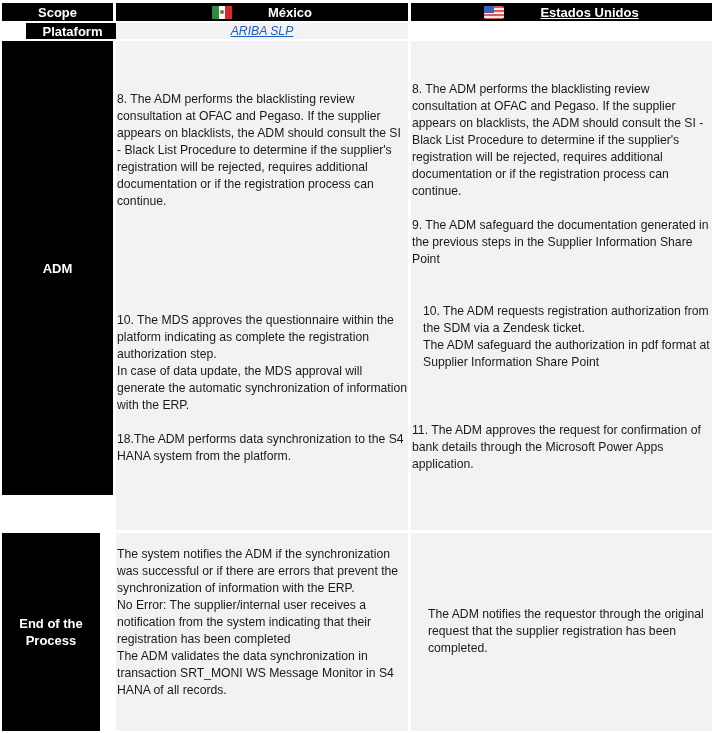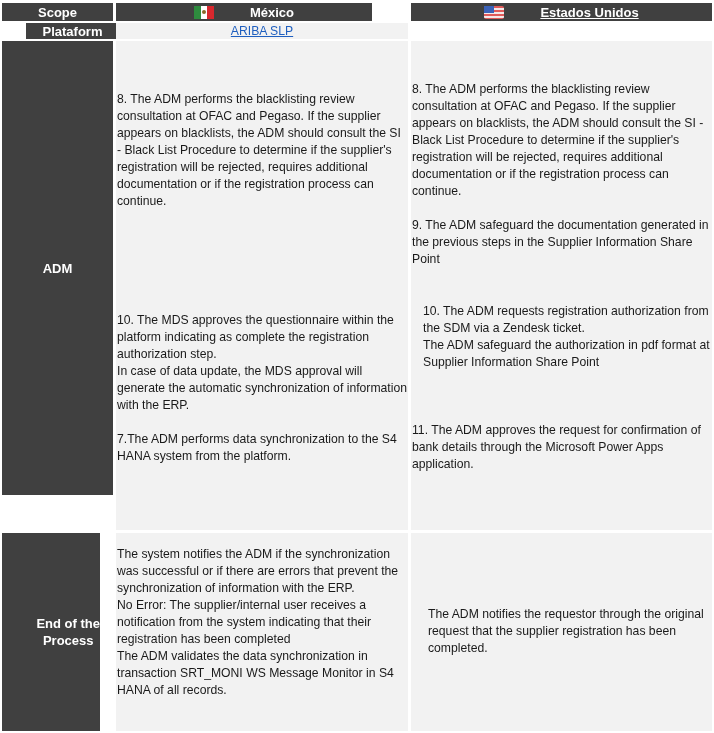--- a/index.html
+++ b/index.html
@@ -1,72 +1,72 @@
 <!DOCTYPE html>
 <html><head>
 <meta charset="utf-8">
 <style>
   html, body { margin:0; padding:0; background:#ffffff; }
   body { width:714px; height:733px; overflow:hidden; font-family:"Liberation Sans", sans-serif; }
   .grid { position:relative; width:714px; height:733px; }
   .cell { position:absolute; box-sizing:border-box; }
-  .hdr { background:#404040; color:#ffffff; font-weight:bold; font-size:13px; display:flex; align-items:center; justify-content:center; }
+  .hdr { background:#000000; color:#ffffff; font-weight:bold; font-size:13px; display:flex; align-items:center; justify-content:center; }
   .body { background:#f2f2f2; color:#1a1a1a; font-size:12.2px; line-height:17px; }
   .plat { display:flex; align-items:center; justify-content:center; font-size:12.2px; }
   .link { color:#1f5fbf; text-decoration:underline; cursor:pointer; }
   .flag { display:inline-block; width:20px; height:13px; margin-right:36px; vertical-align:middle; position:relative; }
   .mx { background:linear-gradient(to right,#2e8b3e 0 33%,#ffffff 33% 66%,#d8282e 66% 100%); }
   .mx::after { content:""; position:absolute; left:8px; top:4px; width:4px; height:4px; border-radius:50%; background:#8a6a2a; }
   .us { border-radius:2px; background:repeating-linear-gradient(to bottom,#e05a5a 0 2px,#f4e8e8 2px 4px); }
   .us::before { content:""; position:absolute; left:0; top:0; width:10px; height:7px; background:#3b62b8; }
   .txt { position:absolute; white-space:pre-line; }
   p { margin:0; }
 </style>
 </head>
 <body>
 
 <div class="grid">
 
   <div class="cell hdr" style="left:2px;top:3px;width:111px;height:18px;">
     <span>Scope</span>
   </div>
-  <div class="cell hdr" style="left:116px;top:3px;width:256px;height:18px;">
+  <div class="cell hdr" style="left:116px;top:3px;width:292px;height:18px;">
     <span class="flag mx"></span>
     <span>México</span>
   </div>
   <div class="cell hdr" style="left:411px;top:3px;width:301px;height:18px;text-decoration:underline;">
     <span class="flag us"></span>
     <span>Estados Unidos</span>
   </div>
 
   <div class="cell hdr" style="left:2px;top:23px;width:93px;height:16px;margin-left:24px;">
     <span>Plataform</span>
   </div>
-  <div class="cell body plat" style="left:116px;top:23px;width:292px;height:16px;">
+  <div class="cell body plat" style="left:116px;top:23px;width:292px;height:16px;font-style:italic;">
     <a class="link">ARIBA SLP</a>
   </div>
 
   <div class="cell hdr" style="left:2px;top:41px;width:111px;height:454px;">
     <span>ADM</span>
   </div>
   <div class="cell body" style="left:116px;top:41px;width:292px;height:489px;">
     <p class="txt" style="left:1px;top:50px;width:290px;">8. The ADM performs the blacklisting review consultation at OFAC and Pegaso. If the supplier appears on blacklists, the ADM should consult the SI - Black List Procedure to determine if the supplier's registration will be rejected, requires additional documentation or if the registration process can continue.</p>
     <p class="txt" style="left:1px;top:271px;width:290px;">10. The MDS approves the questionnaire within the platform indicating as complete the registration authorization step.
 In case of data update, the MDS approval will generate the automatic synchronization of information with the ERP.</p>
-    <p class="txt" style="left:1px;top:390px;width:290px;">7.The ADM performs data synchronization to the S4 HANA system from the platform.</p>
+    <p class="txt" style="left:1px;top:390px;width:290px;">18.The ADM performs data synchronization to the S4 HANA system from the platform.</p>
   </div>
   <div class="cell body" style="left:411px;top:41px;width:301px;height:489px;">
     <p class="txt" style="left:1px;top:40px;width:298px;">8. The ADM performs the blacklisting review consultation at OFAC and Pegaso. If the supplier appears on blacklists, the ADM should consult the SI - Black List Procedure to determine if the supplier's registration will be rejected, requires additional documentation or if the registration process can continue.</p>
     <p class="txt" style="left:1px;top:176px;width:298px;">9. The ADM safeguard the documentation generated in the previous steps in the Supplier Information Share Point</p>
     <p class="txt" style="left:12px;top:262px;width:298px;">10. The ADM requests registration authorization from the SDM via a Zendesk ticket.
 The ADM safeguard the authorization in pdf format at Supplier Information Share Point</p>
     <p class="txt" style="left:1px;top:381px;width:298px;">11. The ADM approves the request for confirmation of bank details through the Microsoft Power Apps application.</p>
   </div>
 
-  <div class="cell hdr" style="left:2px;top:533px;width:98px;height:198px;text-align:center;justify-content:flex-end;">
+  <div class="cell hdr" style="left:2px;top:533px;width:98px;height:198px;text-align:center;">
     <span style="white-space:pre-line;line-height:17px;">End of the
 Process</span>
   </div>
   <div class="cell body" style="left:116px;top:533px;width:292px;height:198px;">
     <p class="txt" style="left:1px;top:5px;width:290px;margin-top:8px;">The system notifies the ADM if the synchronization was successful or if there are errors that prevent the synchronization of information with the ERP.
 No Error: The supplier/internal user receives a notification from the system indicating that their registration has been completed
 The ADM validates the data synchronization in transaction SRT_MONI WS Message Monitor in S4
 HANA of all records.</p>
   </div>
   <div class="cell body" style="left:411px;top:533px;width:301px;height:198px;">

